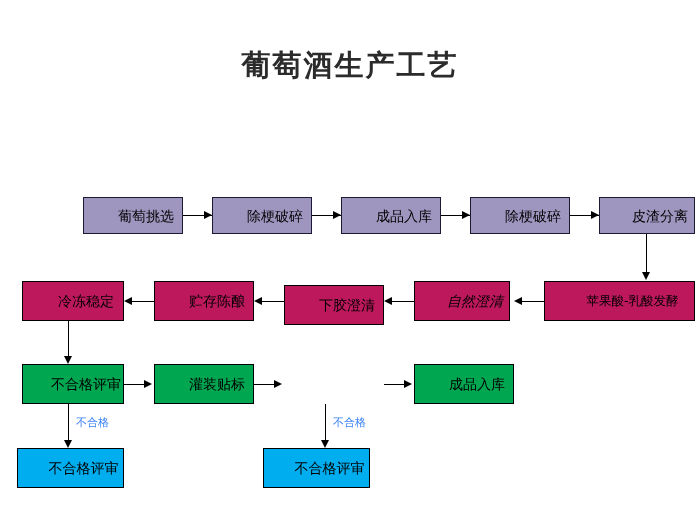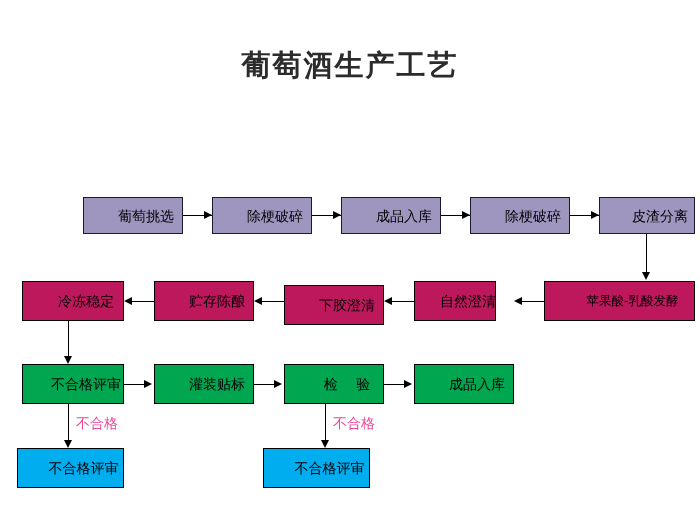--- a/index.html
+++ b/index.html
@@ -73,22 +73,22 @@
     border-bottom: 4.5px solid transparent;
     border-right: 8px solid #000000;
   }
   .arrow.down {
     border-left: 4.5px solid transparent;
     border-right: 4.5px solid transparent;
     border-top: 8px solid #000000;
   }
   .edge-label {
     position: absolute;
-    font-size: 14px;
-    color: #ec4899;
+    font-size: 11px;
+    color: #3b82f6;
     white-space: nowrap;
     text-align: right;
   }
 </style>
 </head>
 <body>
 
 <div id="canvas">
 
   <div id="title">葡萄酒生产工艺</div>
@@ -126,41 +126,40 @@
   <div class="node orange" style="left:154px; top:281px; width:100px; height:40px;">贮存陈酿</div>
 
   <div class="edge h" style="left:262px; top:301px; width:22px;"></div>
   <div class="arrow left" style="left:254px; top:297px;"></div>
 
   <div class="node orange" style="left:284px; top:285px; width:100px; height:40px;">下胶澄清</div>
 
   <div class="edge h" style="left:392px; top:301px; width:22px;"></div>
   <div class="arrow left" style="left:384px; top:297px;"></div>
 
-  <div class="node orange" style="left:414px; top:281px; width:82px; height:40px;">自然澄清</div>
+  <div class="node orange" style="left:414px; top:281px; width:96px; height:40px;font-style:italic;">自然澄清</div>
 
   <div class="edge h" style="left:522px; top:301px; width:22px;"></div>
   <div class="arrow left" style="left:514px; top:297px;"></div>
 
   <div class="node orange small-text" style="left:544px; top:281px; width:151px; height:40px;">苹果酸-乳酸发酵</div>
 
   <div class="edge v" style="left:68px; top:321px; height:38px;"></div>
   <div class="arrow down" style="left:64px; top:356px;"></div>
 
   <div class="node green" style="left:22px; top:364px; width:102px; height:40px;">不合格评审</div>
 
   <div class="edge h" style="left:124px; top:384px; width:26px;"></div>
   <div class="arrow right" style="left:144px; top:380px;"></div>
 
   <div class="node green" style="left:154px; top:364px; width:100px; height:40px;">灌装贴标</div>
 
   <div class="edge h" style="left:254px; top:384px; width:26px;"></div>
   <div class="arrow right" style="left:274px; top:380px;"></div>
 
-  <div class="node green spaced" style="left:284px; top:364px; width:100px; height:40px;">检  验</div>
 
   <div class="edge h" style="left:384px; top:384px; width:26px;"></div>
   <div class="arrow right" style="left:404px; top:380px;"></div>
 
   <div class="node green" style="left:414px; top:364px; width:100px; height:40px;">成品入库</div>
 
   <div class="edge v" style="left:68px; top:404px; height:39px;"></div>
   <div class="arrow down" style="left:64px; top:440px;"></div>
   <div class="edge-label" style="left:76px; top:415px;">不合格</div>
 

